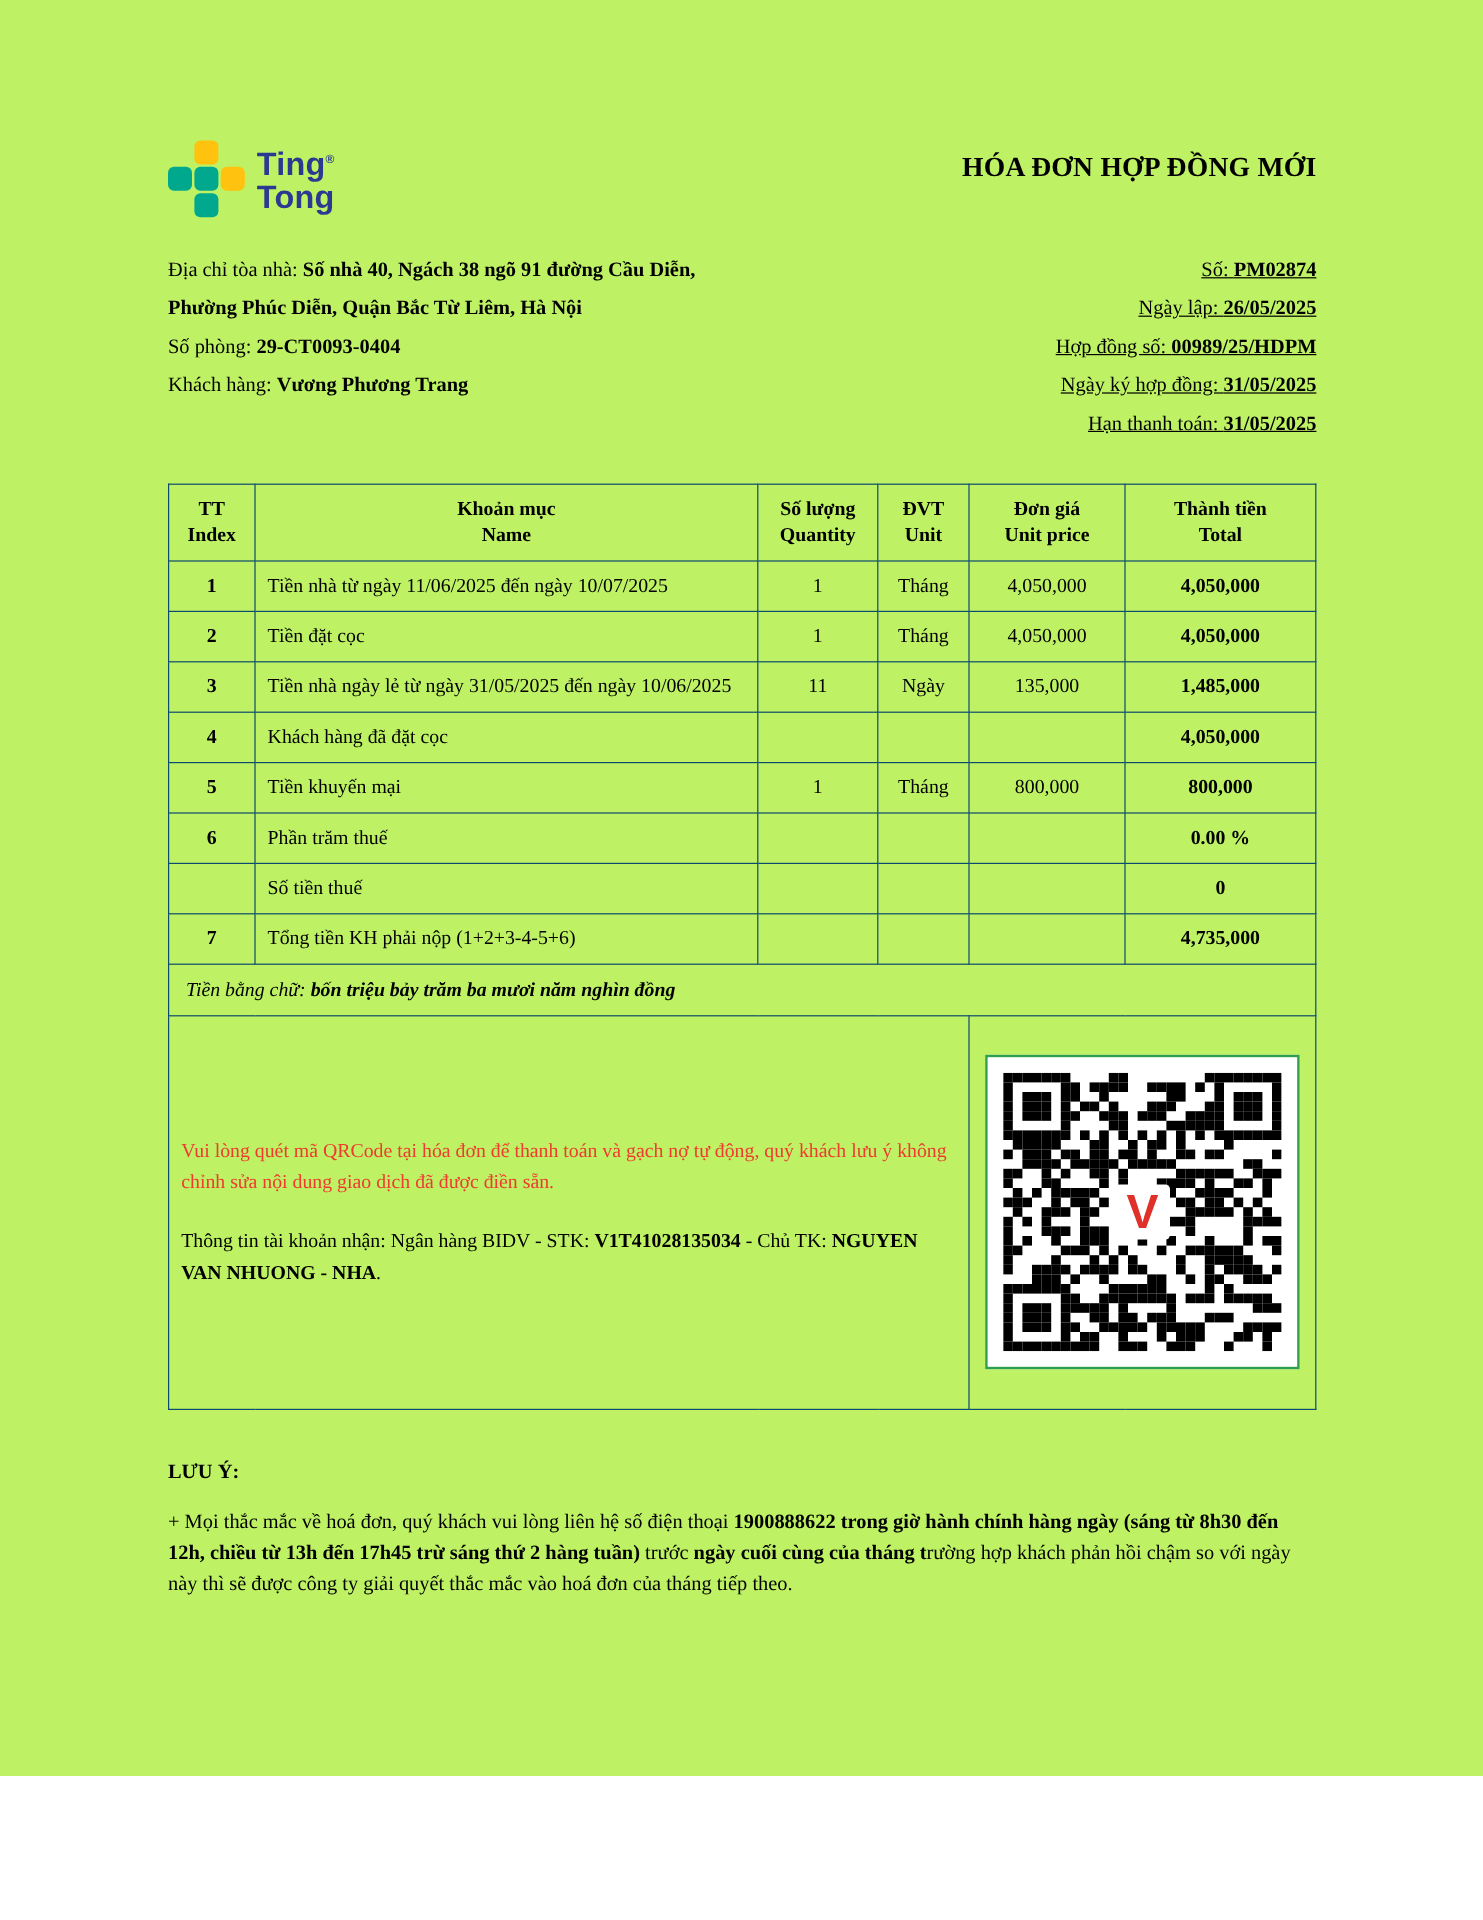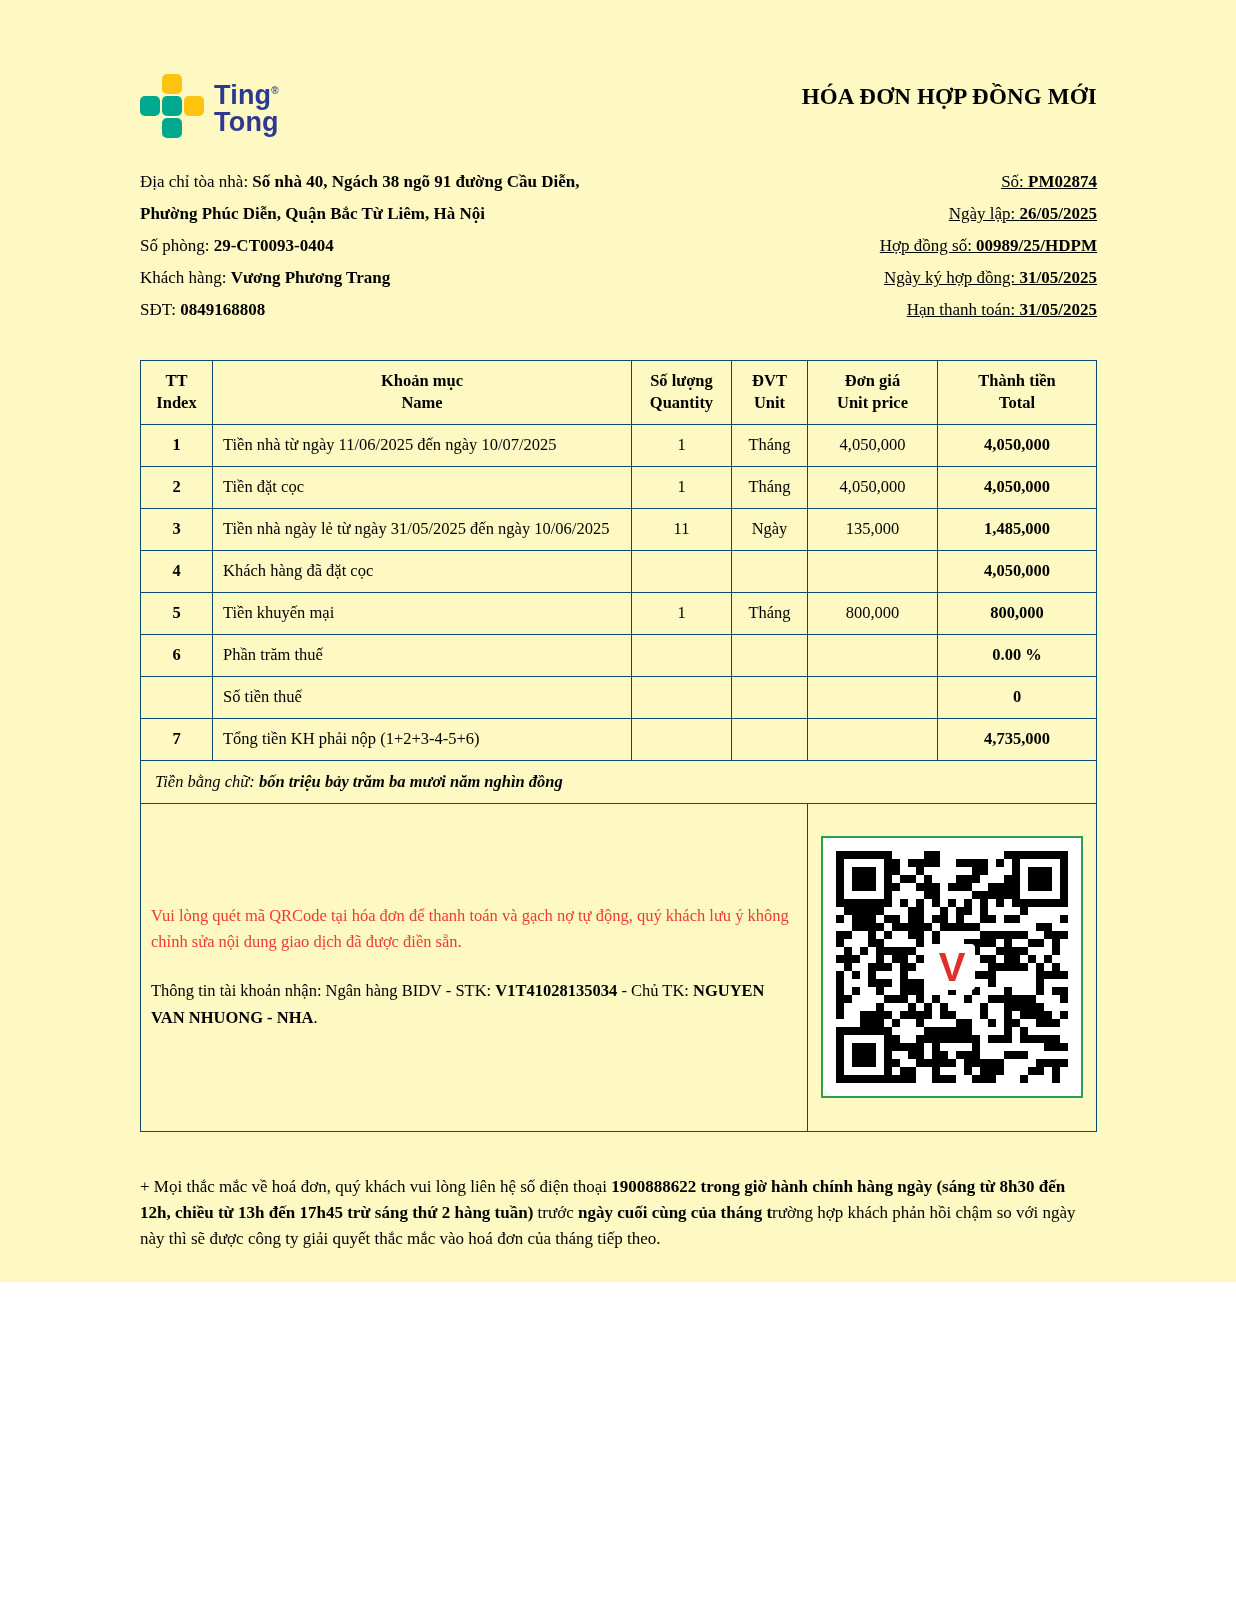--- a/index.html
+++ b/index.html
@@ -1,20 +1,20 @@
 <!DOCTYPE html>
 <html><head>
 <meta charset="utf-8">
 <style>
   * { box-sizing: border-box; }
   html,body { margin:0; padding:0; background:#ffffff; }
   body { font-family:"Liberation Serif", serif; color:#000; }
   .page {
-    position:relative; width:1236px; height:1282px; margin:0 auto;
-    background:#fef9c3; padding:74px 139px 0 140px; font-size:17px;
+    position:relative; width:1236px; height:1480px; margin:0 auto;
+    background:#bef264; padding:117px 139px 0 140px; font-size:17px;
   }
   
   .header { display:flex; justify-content:space-between; align-items:flex-start; margin-bottom:28px; }
   .logo { display:flex; align-items:center; gap:10px; }
   .logo-mark { position:relative; width:64px; height:64px; }
   .logo-mark .sq { position:absolute; width:20px; height:20px; border-radius:5px; }
   .sq.g { background:#00a88e; }
   .sq.y { background:#ffc20e; }
   .sq.top    { left:22px; top:0; }
   .sq.left   { left:0;  top:22px; }
@@ -86,23 +86,20 @@
     <div class="info-left">
       <div class="info-line">
         <span>Địa chỉ tòa nhà: </span><span class="b">Số nhà 40, Ngách 38 ngõ 91 đường Cầu Diễn,</span>
       </div>
       <div class="info-line b">Phường Phúc Diễn, Quận Bắc Từ Liêm, Hà Nội</div>
       <div class="info-line">
         <span>Số phòng: </span><span class="b">29-CT0093-0404</span>
       </div>
       <div class="info-line">
         <span>Khách hàng: </span><span class="b">Vương Phương Trang</span>
-      </div>
-      <div class="info-line">
-        <span>SĐT: </span><span class="b">0849168808</span>
       </div>
     </div>
     <div class="info-right">
       <div class="info-line">
         <span>Số: </span><span class="b">PM02874</span>
       </div>
       <div class="info-line">
         <span>Ngày lập: </span><span class="b">26/05/2025</span>
       </div>
       <div class="info-line">
@@ -675,18 +672,19 @@
                   <rect x="216" y="224" width="8" height="8"></rect>
                 </svg></div>
           <div class="qr-center-logo">V</div>
         </div>
       </td>
     </tr>
   </tbody>
     </table>
 
   <div class="notes">
+    <div class="notes-title">LƯU Ý:</div>
     <div class="note2">
       <span>+ Mọi thắc mắc về hoá đơn, quý khách vui lòng liên hệ số điện thoại </span><span class="b">1900888622 trong giờ hành chính hàng ngày (sáng từ 8h30 đến 12h, chiều từ 13h đến 17h45 trừ sáng thứ 2 hàng tuần)</span><span> trước </span><span class="b">ngày cuối cùng của tháng t</span><span>rường hợp khách phản hồi chậm so với ngày này thì sẽ được công ty giải quyết thắc mắc vào hoá đơn của tháng tiếp theo.</span>
     </div>
   </div>
 
 </div>
 
 </body></html>

